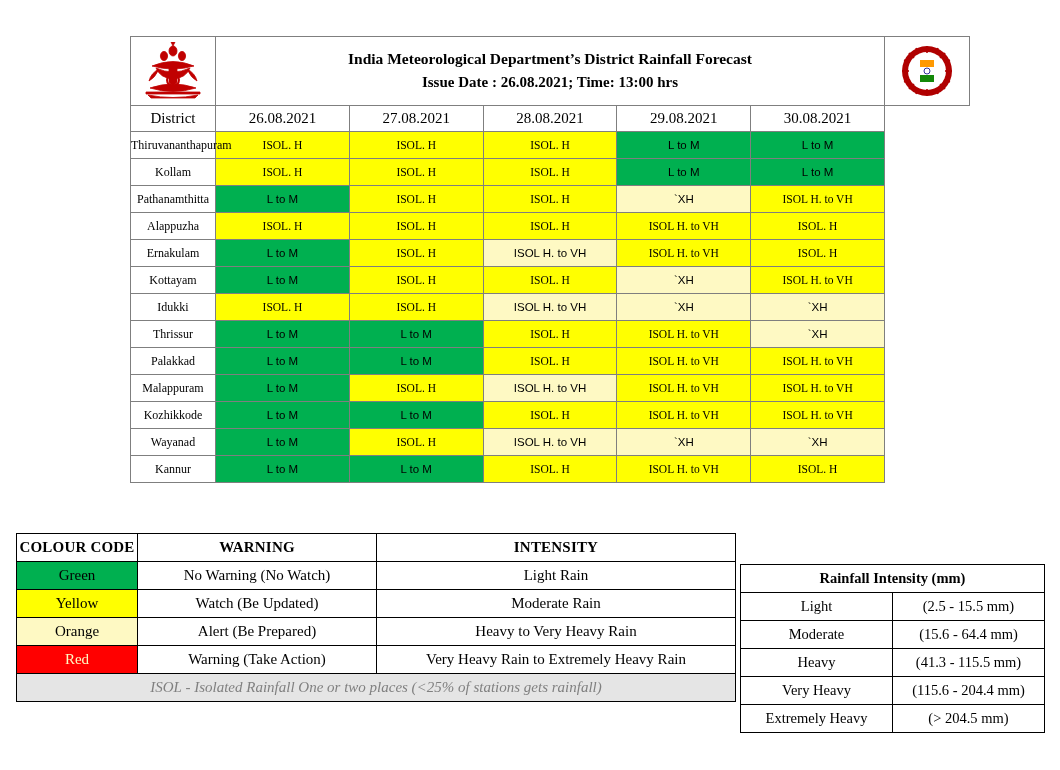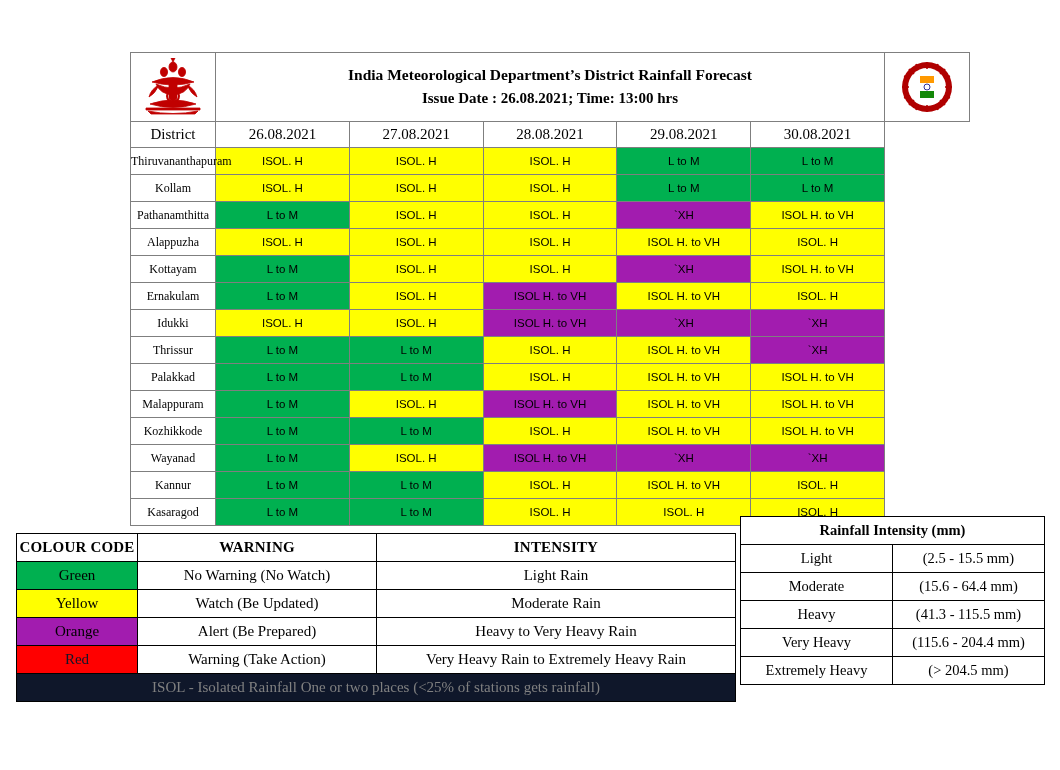--- a/index.html
+++ b/index.html
@@ -12,21 +12,21 @@
     height: 770px;
     font-family: "Liberation Serif", serif;
     position: relative;
     overflow: hidden;
   }
 
   
   #forecast-wrap {
     position: absolute;
     left: 130px;
-    top: 52px;
+    top: 36px;
     width: 840px;
   }
   table.forecast {
     border-collapse: collapse;
     width: 840px;
     table-layout: fixed;
   }
   table.forecast td, table.forecast th {
     border: 1px solid #7f7f7f;
     padding: 0;
@@ -72,22 +72,22 @@
     height: 26px;
   }
   .fc {
     text-align: center;
     font-size: 11.5px;
     font-family: "Liberation Sans", sans-serif;
     height: 26px;
     color: #000;
   }
   .c-green  { background: #00b050; }
-  .c-yellow { background: #ffff00; }
-  .c-orange { background: #a21caf; margin-left: 47px; }
+  .c-yellow { background: #ffff00; font-family: Liberation Serif, serif; }
+  .c-orange { background: #fef9c3; margin-left: 47px; }
   .c-red    { background: #ff0000; }
   .c-white  { background: #ffffff; }
 
   
   #legend-left {
     position: absolute;
     left: 16px;
     top: 533px;
     width: 712px;
   }
@@ -109,29 +109,30 @@
     letter-spacing: 0.2px;
   }
   .lg-code { width: 118px; }
   .lg-warn { width: 236px; }
   .lg-int  { width: 356px; }
   .lg-code-cell { font-size: 15px; }
   .note-row td {
     border: none;
     border-top: 1px solid #000;
     color: #808080;
+    font-style: italic;
     font-size: 14.5px;
     height: 34px;
-    background: #0f172a;
+    background: #e5e5e5;
   }
 
   #legend-right {
     position: absolute;
     left: 740px;
-    top: 516px;
+    top: 564px;
     width: 305px;
   }
   table.intensity {
     border-collapse: collapse;
     width: 305px;
     table-layout: fixed;
   }
   table.intensity td {
     border: 1px solid #000;
     height: 25px;
@@ -246,97 +247,89 @@
         </tr>
         <tr>
           <td class="district-cell">Alappuzha</td>
           <td class="fc c-yellow">ISOL. H</td>
           <td class="fc c-yellow">ISOL. H</td>
           <td class="fc c-yellow">ISOL. H</td>
           <td class="fc c-yellow">ISOL H. to VH</td>
           <td class="fc c-yellow">ISOL. H</td>
         </tr>
         <tr>
+          <td class="district-cell">Ernakulam</td>
+          <td class="fc c-green">L to M</td>
+          <td class="fc c-yellow">ISOL. H</td>
+          <td class="fc c-orange">ISOL H. to VH</td>
+          <td class="fc c-yellow">ISOL H. to VH</td>
+          <td class="fc c-yellow">ISOL. H</td>
+        </tr>
+        <tr>
           <td class="district-cell">Kottayam</td>
           <td class="fc c-green">L to M</td>
           <td class="fc c-yellow">ISOL. H</td>
           <td class="fc c-yellow">ISOL. H</td>
           <td class="fc c-orange">`XH</td>
           <td class="fc c-yellow">ISOL H. to VH</td>
         </tr>
         <tr>
-          <td class="district-cell">Ernakulam</td>
-          <td class="fc c-green">L to M</td>
+          <td class="district-cell">Idukki</td>
+          <td class="fc c-yellow">ISOL. H</td>
           <td class="fc c-yellow">ISOL. H</td>
           <td class="fc c-orange">ISOL H. to VH</td>
-          <td class="fc c-yellow">ISOL H. to VH</td>
-          <td class="fc c-yellow">ISOL. H</td>
-        </tr>
-        <tr>
-          <td class="district-cell">Idukki</td>
-          <td class="fc c-yellow">ISOL. H</td>
+          <td class="fc c-orange">`XH</td>
+          <td class="fc c-orange">`XH</td>
+        </tr>
+        <tr>
+          <td class="district-cell">Thrissur</td>
+          <td class="fc c-green">L to M</td>
+          <td class="fc c-green">L to M</td>
+          <td class="fc c-yellow">ISOL. H</td>
+          <td class="fc c-yellow">ISOL H. to VH</td>
+          <td class="fc c-orange">`XH</td>
+        </tr>
+        <tr>
+          <td class="district-cell">Palakkad</td>
+          <td class="fc c-green">L to M</td>
+          <td class="fc c-green">L to M</td>
+          <td class="fc c-yellow">ISOL. H</td>
+          <td class="fc c-yellow">ISOL H. to VH</td>
+          <td class="fc c-yellow">ISOL H. to VH</td>
+        </tr>
+        <tr>
+          <td class="district-cell">Malappuram</td>
+          <td class="fc c-green">L to M</td>
           <td class="fc c-yellow">ISOL. H</td>
           <td class="fc c-orange">ISOL H. to VH</td>
-          <td class="fc c-orange">`XH</td>
-          <td class="fc c-orange">`XH</td>
-        </tr>
-        <tr>
-          <td class="district-cell">Thrissur</td>
-          <td class="fc c-green">L to M</td>
-          <td class="fc c-green">L to M</td>
-          <td class="fc c-yellow">ISOL. H</td>
-          <td class="fc c-yellow">ISOL H. to VH</td>
-          <td class="fc c-orange">`XH</td>
-        </tr>
-        <tr>
-          <td class="district-cell">Palakkad</td>
-          <td class="fc c-green">L to M</td>
-          <td class="fc c-green">L to M</td>
-          <td class="fc c-yellow">ISOL. H</td>
-          <td class="fc c-yellow">ISOL H. to VH</td>
-          <td class="fc c-yellow">ISOL H. to VH</td>
-        </tr>
-        <tr>
-          <td class="district-cell">Malappuram</td>
+          <td class="fc c-yellow">ISOL H. to VH</td>
+          <td class="fc c-yellow">ISOL H. to VH</td>
+        </tr>
+        <tr>
+          <td class="district-cell">Kozhikkode</td>
+          <td class="fc c-green">L to M</td>
+          <td class="fc c-green">L to M</td>
+          <td class="fc c-yellow">ISOL. H</td>
+          <td class="fc c-yellow">ISOL H. to VH</td>
+          <td class="fc c-yellow">ISOL H. to VH</td>
+        </tr>
+        <tr>
+          <td class="district-cell">Wayanad</td>
           <td class="fc c-green">L to M</td>
           <td class="fc c-yellow">ISOL. H</td>
           <td class="fc c-orange">ISOL H. to VH</td>
-          <td class="fc c-yellow">ISOL H. to VH</td>
-          <td class="fc c-yellow">ISOL H. to VH</td>
-        </tr>
-        <tr>
-          <td class="district-cell">Kozhikkode</td>
-          <td class="fc c-green">L to M</td>
-          <td class="fc c-green">L to M</td>
-          <td class="fc c-yellow">ISOL. H</td>
-          <td class="fc c-yellow">ISOL H. to VH</td>
-          <td class="fc c-yellow">ISOL H. to VH</td>
-        </tr>
-        <tr>
-          <td class="district-cell">Wayanad</td>
-          <td class="fc c-green">L to M</td>
-          <td class="fc c-yellow">ISOL. H</td>
-          <td class="fc c-orange">ISOL H. to VH</td>
           <td class="fc c-orange">`XH</td>
           <td class="fc c-orange">`XH</td>
         </tr>
         <tr>
           <td class="district-cell">Kannur</td>
           <td class="fc c-green">L to M</td>
           <td class="fc c-green">L to M</td>
           <td class="fc c-yellow">ISOL. H</td>
           <td class="fc c-yellow">ISOL H. to VH</td>
-          <td class="fc c-yellow">ISOL. H</td>
-        </tr>
-        <tr>
-          <td class="district-cell">Kasaragod</td>
-          <td class="fc c-green">L to M</td>
-          <td class="fc c-green">L to M</td>
-          <td class="fc c-yellow">ISOL. H</td>
-          <td class="fc c-yellow">ISOL. H</td>
           <td class="fc c-yellow">ISOL. H</td>
         </tr>
       </tbody>
   </table>
 </div>
 
 <div id="legend-left">
   <table class="legend">
     <tbody>
       <tr>
@@ -355,21 +348,21 @@
           <td class="lg-code lg-code-cell c-yellow">Yellow</td>
           <td class="lg-warn">Watch (Be Updated)</td>
           <td class="lg-int">Moderate Rain</td>
         </tr>
         <tr>
           <td class="lg-code lg-code-cell c-orange">Orange</td>
           <td class="lg-warn">Alert (Be Prepared)</td>
           <td class="lg-int">Heavy to Very Heavy Rain</td>
         </tr>
         <tr>
-          <td class="lg-code lg-code-cell c-red" style="color: #0f172a;">Red</td>
+          <td class="lg-code lg-code-cell c-red" style="color: #fef9c3;">Red</td>
           <td class="lg-warn">Warning (Take Action)</td>
           <td class="lg-int">Very Heavy Rain to Extremely Heavy Rain</td>
         </tr>
       </tbody>
     <tbody>
       <tr class="note-row">
         <td colspan="3">ISOL - Isolated Rainfall One or two places (&lt;25% of stations gets rainfall)</td>
       </tr>
     </tbody>
   </table>

